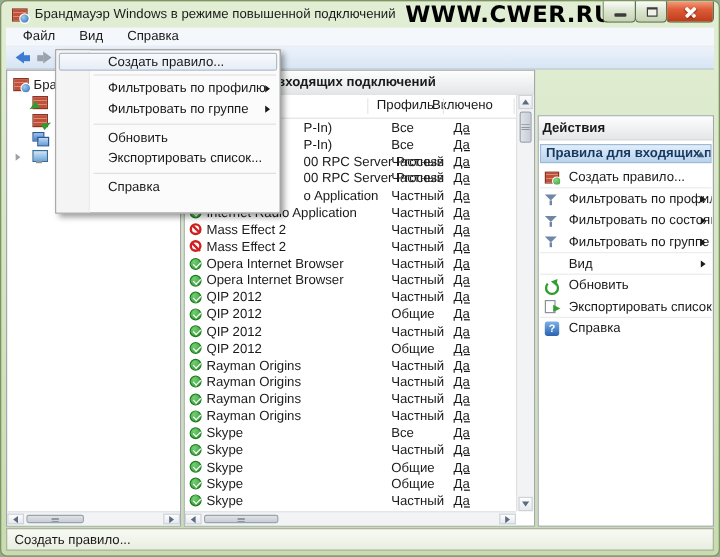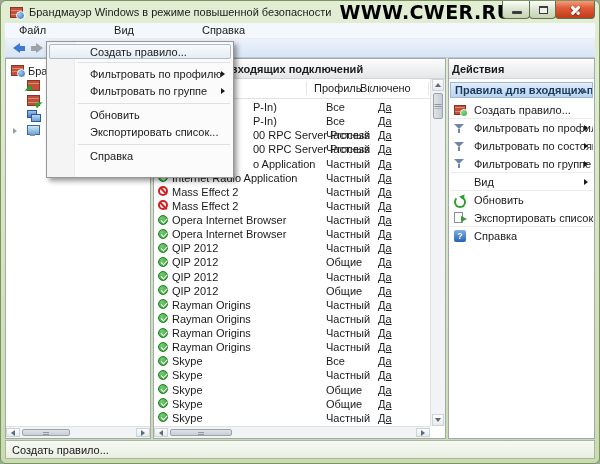--- a/index.html
+++ b/index.html
@@ -19,36 +19,36 @@
     background:linear-gradient(#fbfdf9,#dde6d2 45%,#c5d3b2);position:relative;border-radius:0 0 4px 4px;}
   .wbtn.min{width:28px;}.wbtn.max{width:27px;}
   .wbtn.close{width:40px;background:linear-gradient(#f49d7e,#de5d38 40%,#c03a1a);}
   .glyph-min{position:absolute;left:9px;top:10px;width:10px;height:3px;background:#3c3c3c;border-radius:1px;}
   .glyph-max{position:absolute;left:9px;top:5px;width:9px;height:8px;border:1px solid #3c3c3c;border-top:2px solid #3c3c3c;background:#eef2e8;}
   .glyph-close{position:absolute;left:0;top:0;width:100%;height:100%;}
   .glyph-close::before,.glyph-close::after{content:"";position:absolute;left:14px;top:8px;width:11px;height:2.6px;background:#fff;border-radius:1px;box-shadow:0 1px 1px rgba(120,20,0,.6);}
   .glyph-close::before{transform:rotate(45deg);}
   .glyph-close::after{transform:rotate(-45deg);}
   
-  .menubar{position:absolute;top:22px;left:4px;right:4px;height:16px;background:#f4f7fb;border-bottom:1px solid #e8edf3;display:flex;align-items:center;padding-left:4px;gap:48px;}
+  .menubar{position:absolute;top:22px;left:4px;right:4px;height:16px;background:#f4f7fb;border-bottom:1px solid #e8edf3;display:flex;align-items:center;padding-left:4px;}
   .mitem{padding:1px 9px 2px 9px;border:1px solid transparent;border-radius:2px;}
   .mitem.active{border-color:#989ea2;background:linear-gradient(#fafbfc,#e7ebef);}
   
   .toolbar{position:absolute;top:38px;left:4px;right:4px;height:19px;background:linear-gradient(#ecf2fb,#d8e5f4);border-bottom:1px solid #b7c8db;display:flex;align-items:center;padding-left:8px;}
   .tool-arrow{display:inline-flex;align-items:center;margin-right:6px;height:12px;}
   .tri-l{width:0;height:0;border-top:5px solid transparent;border-bottom:5px solid transparent;border-right:7px solid #3e7ad2;}
   .tail-l{width:5px;height:5px;background:#3e7ad2;}
   .tri-r{width:0;height:0;border-top:5px solid transparent;border-bottom:5px solid transparent;border-left:7px solid #9aa2aa;}
   .tail-r{width:5px;height:5px;background:#9aa2aa;}
   
   .content{position:absolute;top:57px;left:4px;right:4px;bottom:24px;display:flex;gap:2px;}
   .panel{background:#fff;border:1px solid #a3a8ad;position:relative;overflow:hidden;}
   .panel.left{width:146px;}
   .panel.mid{flex:1;}
-  .panel.right{width:147px;}
+  .panel.right{width:147px;margin-top:38px;}
   .banner{height:20px;line-height:20px;font-weight:bold;padding-left:3px;white-space:nowrap;overflow:hidden;
     background:linear-gradient(#fdfdfd,#e4e6e8);border-bottom:1px solid #d2d5d8;}
   
   .tree{position:absolute;top:4px;left:0;right:0;}
   .titem{height:15px;display:flex;align-items:center;padding-left:5px;position:relative;}
   .titem.ind1{padding-left:21px;}
   .tlabel{margin-left:4px;white-space:nowrap;}
   .expander{position:absolute;left:7px;width:0;height:0;border-top:3px solid transparent;border-bottom:3px solid transparent;border-left:4px solid #9aa0a6;}
   
   .colhead{position:absolute;top:20px;left:0;right:15px;height:20px;background:#fff;border-bottom:1px solid #e2e3e5;}
@@ -141,21 +141,21 @@
   .statusbar{position:absolute;left:4px;right:4px;bottom:4px;height:19px;line-height:18px;padding-left:6px;
     background:linear-gradient(#f8faf4,#e9eee0);border:1px solid #aab4a0;}
 </style>
 </head>
 <body>
 
 <div class="window">
 
   <div class="titlebar">
     <span class="firewall-icon"></span>
-    <span class="title-text">Брандмауэр Windows в режиме повышенной безопасности</span>
+    <span class="title-text">Брандмауэр Windows в режиме повышенной подключений</span>
     <span class="watermark">WWW.CWER.RU</span>
     <div class="winbtns">
       <div class="wbtn min">
           <span class="glyph-min"></span>
         </div>
       <div class="wbtn max">
           <span class="glyph-max"></span>
         </div>
       <div class="wbtn close">
           <span class="glyph-close"></span>

